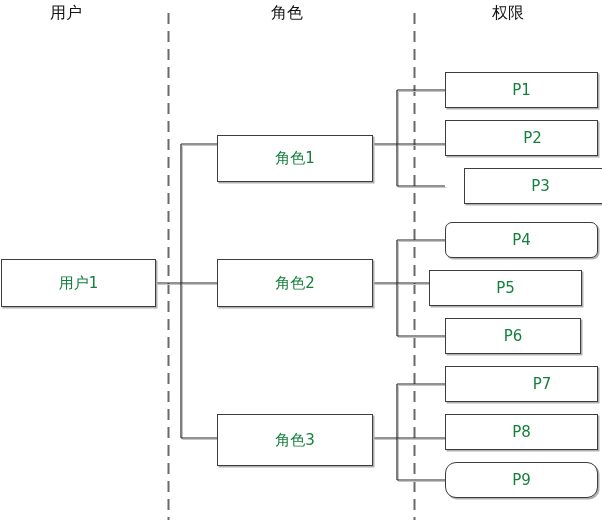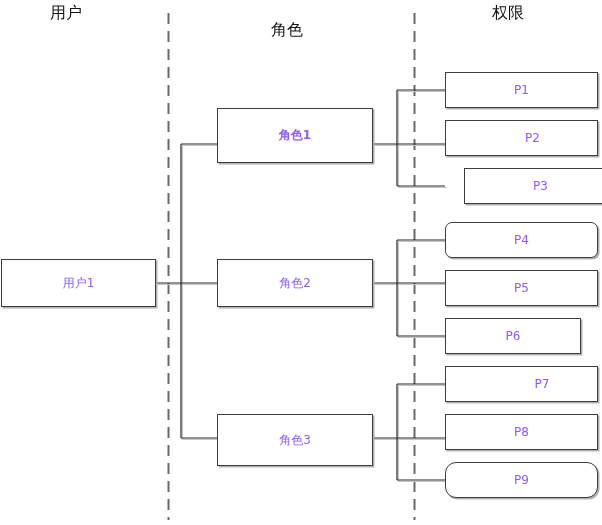--- a/index.html
+++ b/index.html
@@ -25,36 +25,36 @@
     position: absolute;
     top: 4px;
     transform: translateX(-50%);
     font-size: 16px;
     line-height: 17px;
     color: #141414;
     white-space: nowrap;
     z-index: 2;
   }
   #hdr-users { left: 66px; }
-  #hdr-roles { left: 287px; margin-top: 17px; }
+  #hdr-roles { left: 287px; }
   #hdr-perms { left: 508px; }
   .node {
     position: absolute;
     box-sizing: border-box;
     border: 1.5px solid #3d3d3d;
     background: #ffffff;
     box-shadow: 1.5px 1.5px 0 #b0b0b0;
     display: flex;
     align-items: center;
     justify-content: center;
     z-index: 1;
   }
   .node span {
-    font-size: 12px;
-    color: #8b5cf6;
+    font-size: 15px;
+    color: #15803d;
     white-space: nowrap;
   }
 </style>
 </head>
 <body>
 
 <div class="canvas">
 
   <svg id="wires" width="602" height="525">
       <line x1="168.5" y1="13" x2="168.5" y2="520" stroke="#696969" stroke-width="2" stroke-dasharray="11,7"></line>
@@ -94,21 +94,21 @@
     </svg>
 
   <div class="col-header" id="hdr-users">用户</div>
   <div class="col-header" id="hdr-roles">角色</div>
   <div class="col-header" id="hdr-perms">权限</div>
 
   <div class="node" style="left: 1px; top: 259px; width: 155px; height: 48px;">
       <span>用户1</span>
     </div>
 
-  <div class="node" style="left: 217px; top: 108px; width: 156px; height: 55px; font-weight: bold;">
+  <div class="node" style="left: 217px; top: 135px; width: 156px; height: 47px;">
       <span>角色1</span>
     </div>
   <div class="node" style="left: 217px; top: 259px; width: 156px; height: 48px;">
       <span>角色2</span>
     </div>
   <div class="node" style="left: 217px; top: 414px; width: 156px; height: 52px;">
       <span>角色3</span>
     </div>
 
   <div class="node" style="left: 445px; top: 72px; width: 153px; height: 36px;">
@@ -116,21 +116,21 @@
     </div>
   <div class="node" style="left: 445px; top: 120px; width: 153px; height: 36px; padding-left: 22px;">
       <span>P2</span>
     </div>
   <div class="node" style="left: 464px; top: 168px; width: 153px; height: 36px;">
       <span>P3</span>
     </div>
   <div class="node" style="left: 445px; top: 222px; width: 153px; height: 36px; border-radius: 7px;">
       <span>P4</span>
     </div>
-  <div class="node" style="left: 445px; top: 270px; width: 153px; height: 36px;">
+  <div class="node" style="left: 429px; top: 270px; width: 153px; height: 36px;">
       <span>P5</span>
     </div>
   <div class="node" style="left: 445px; top: 318px; width: 136px; height: 36px;">
       <span>P6</span>
     </div>
   <div class="node" style="left: 445px; top: 366px; width: 153px; height: 36px; padding-left: 41px;">
       <span>P7</span>
     </div>
   <div class="node" style="left: 445px; top: 414px; width: 153px; height: 36px;">
       <span>P8</span>

